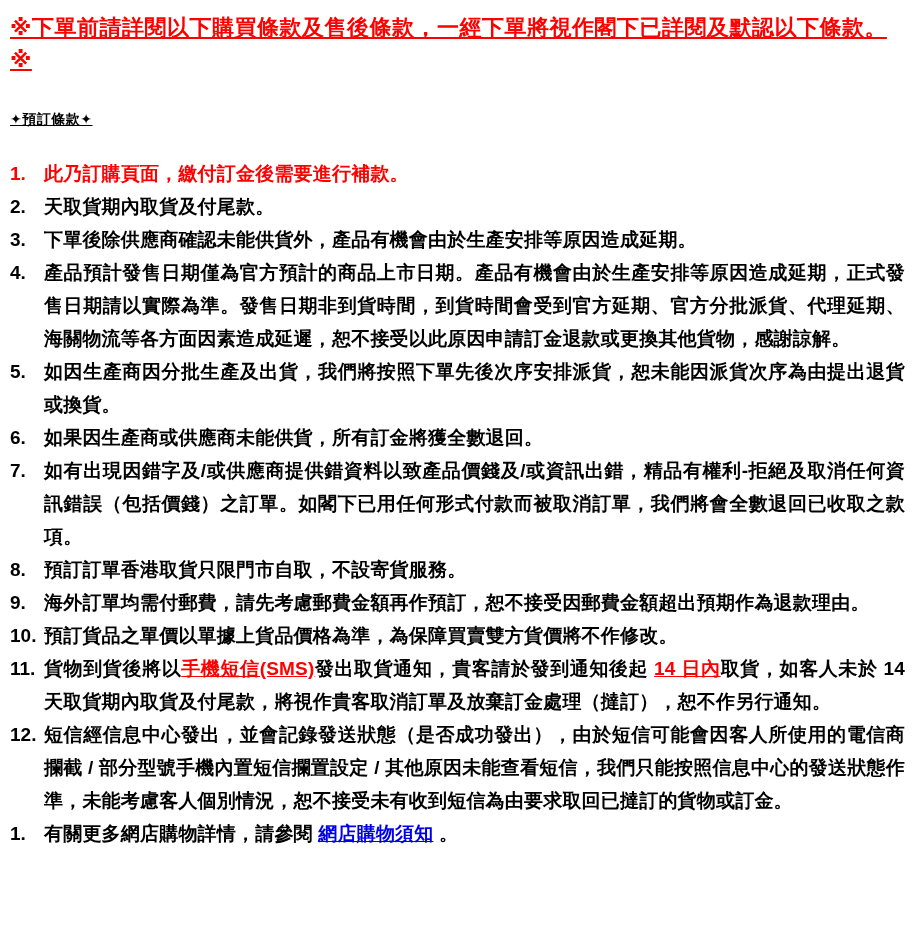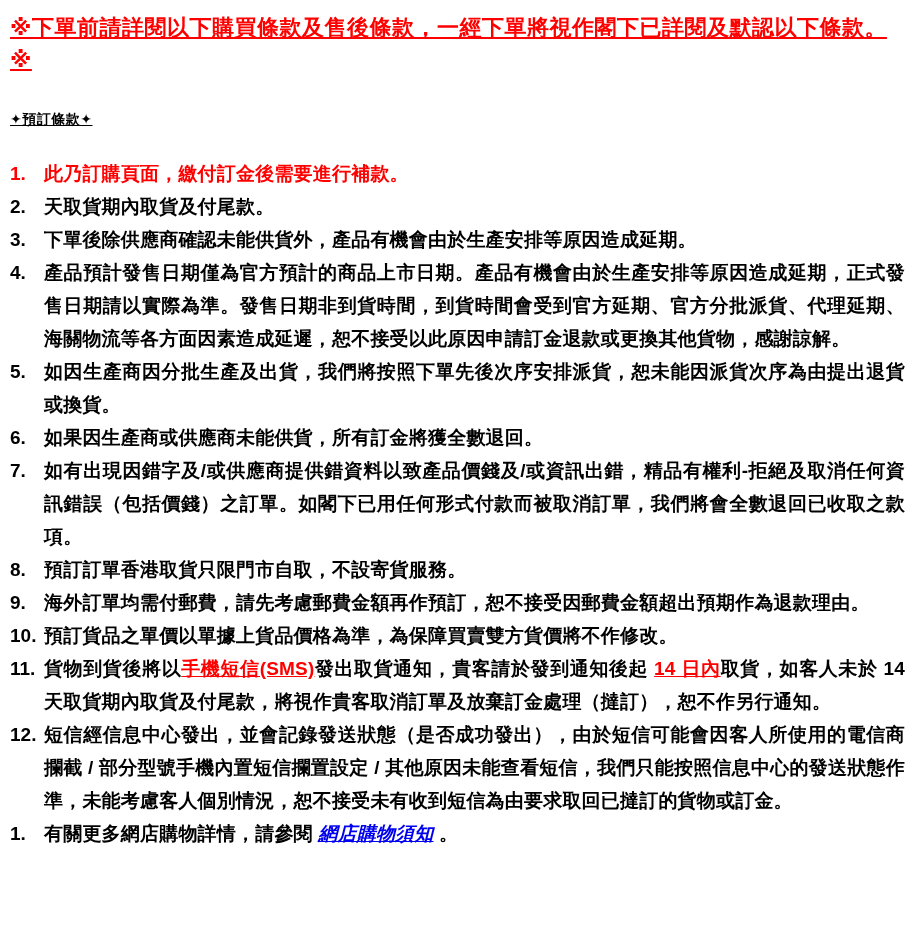--- a/index.html
+++ b/index.html
@@ -48,21 +48,20 @@
     letter-spacing: 0.2px;
   }
   .seg-normal { color: #000000; }
   .seg-red { color: var(--red); }
   .seg-red-underline { color: var(--red); text-decoration: underline; }
   a.seg-link {
     color: var(--link);
     text-decoration: underline;
     font-weight: bold;
     cursor: pointer;
-    font-style: italic;
   }
 </style>
 </head>
 <body style="--red: #ff0000; --link: #0000ee;">
 
 <div class="page-title">※下單前請詳閱以下購買條款及售後條款，一經下單將視作閣下已詳閱及默認以下條款。※</div>
 
 <div class="section-heading">✦預訂條款✦</div>
 
 <div class="terms-list">

